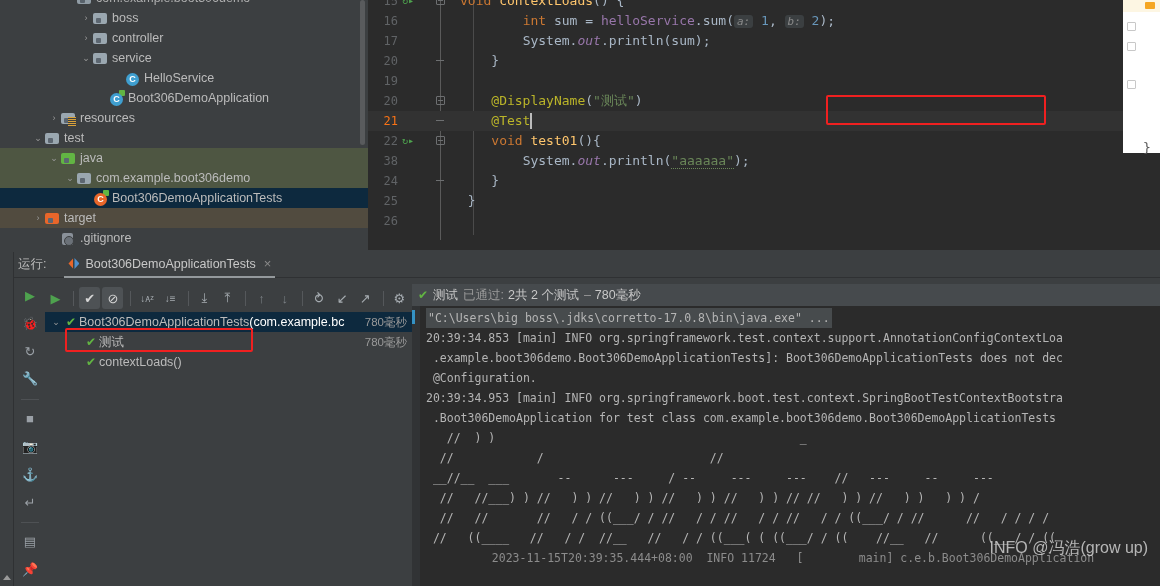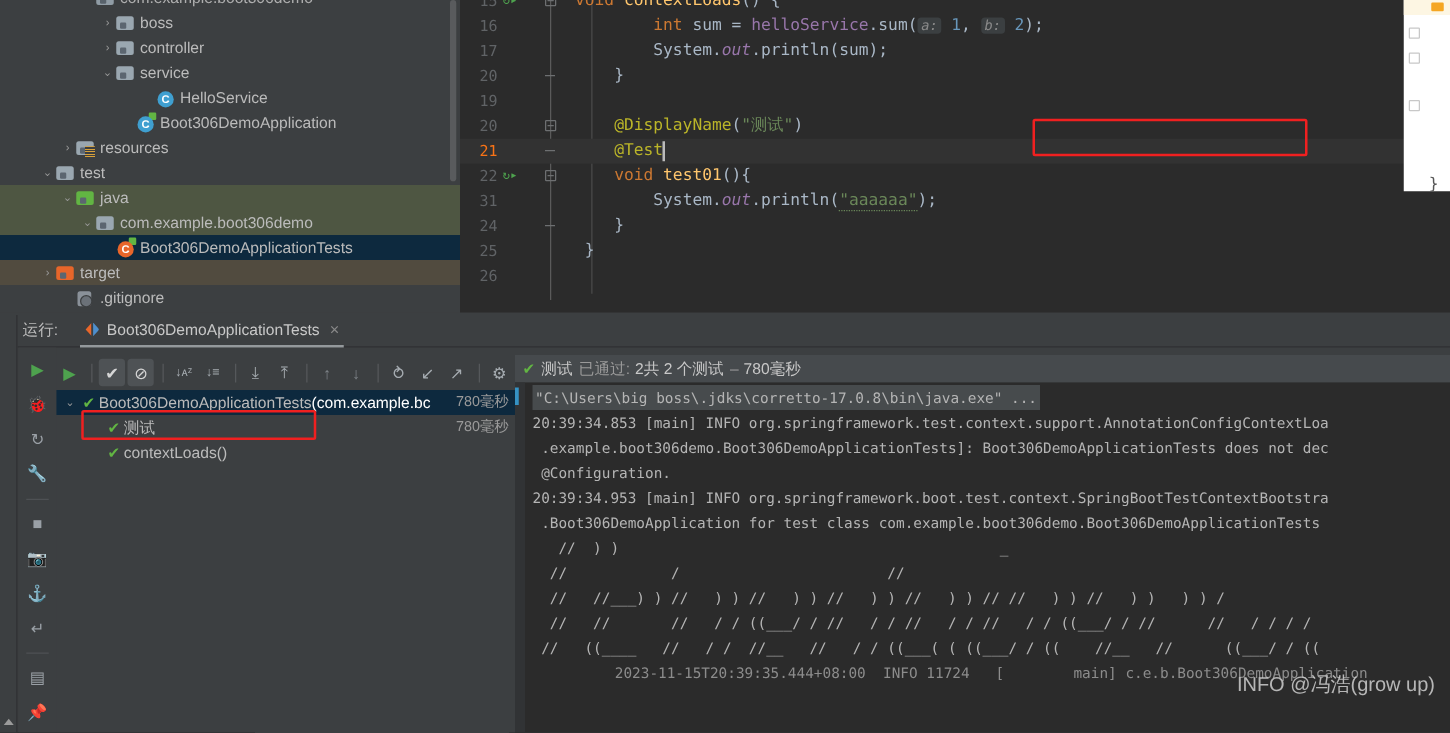--- a/index.html
+++ b/index.html
@@ -338,21 +338,21 @@
     <div id="indent-guide"></div>
     <div id="editor-lines">
         <div class="code-line" style="margin-top: -9px;"><span class="gutter-num">15</span><span class="run-gutter" style="font-size: 10px;">↻▸</span><span class="fold"></span><span class="code-text"><span class="kw">void&nbsp;</span><span class="fn">contextLoads</span><span class="pn">()&nbsp;{</span></span></div>
         <div class="code-line"><span class="gutter-num">16</span><span class="code-text">&nbsp;&nbsp;&nbsp;&nbsp;&nbsp;&nbsp;&nbsp;&nbsp;<span class="kw">int&nbsp;</span><span class="var">sum&nbsp;</span><span class="pn">=&nbsp;</span><span class="field">helloService</span><span class="pn">.</span><span class="var">sum</span><span class="pn">(</span><span class="hintp">a:</span><span class="num">&nbsp;1</span><span class="pn">,&nbsp;</span><span class="hintp">b:</span><span class="num">&nbsp;2</span><span class="pn">);</span></span></div>
         <div class="code-line"><span class="gutter-num">17</span><span class="code-text">&nbsp;&nbsp;&nbsp;&nbsp;&nbsp;&nbsp;&nbsp;&nbsp;<span class="var">System</span><span class="pn">.</span><span class="field ital">out</span><span class="pn">.</span><span class="var">println</span><span class="pn">(sum);</span></span></div>
         <div class="code-line"><span class="gutter-num">20</span><span class="fold fold-end"></span><span class="code-text">&nbsp;&nbsp;&nbsp;&nbsp;<span class="pn">}</span></span></div>
         <div class="code-line"><span class="gutter-num">19</span><span class="code-text"></span></div>
         <div class="code-line"><span class="gutter-num">20</span><span class="fold"></span><span class="code-text">&nbsp;&nbsp;&nbsp;&nbsp;<span class="ann">@DisplayName</span><span class="pn">(</span><span class="str">"测试"</span><span class="pn">)</span></span></div>
         <div class="code-line cur"><span class="gutter-num">21</span><span class="fold fold-end"></span><span class="code-text">&nbsp;&nbsp;&nbsp;&nbsp;<span class="ann">@Test</span></span><span id="caret" style="left: 162.38px;"></span></div>
         <div class="code-line"><span class="gutter-num">22</span><span class="run-gutter" style="font-size: 10px;">↻▸</span><span class="fold"></span><span class="code-text">&nbsp;&nbsp;&nbsp;&nbsp;<span class="kw">void&nbsp;</span><span class="fn">test01</span><span class="pn">(){</span></span></div>
-        <div class="code-line"><span class="gutter-num">31</span><span class="code-text">&nbsp;&nbsp;&nbsp;&nbsp;&nbsp;&nbsp;&nbsp;&nbsp;<span class="var">System</span><span class="pn">.</span><span class="field ital">out</span><span class="pn">.</span><span class="var">println</span><span class="pn">(</span><span class="str typo-underline">"aaaaaa"</span><span class="pn">);</span></span></div>
+        <div class="code-line"><span class="gutter-num">38</span><span class="code-text">&nbsp;&nbsp;&nbsp;&nbsp;&nbsp;&nbsp;&nbsp;&nbsp;<span class="var">System</span><span class="pn">.</span><span class="field ital">out</span><span class="pn">.</span><span class="var">println</span><span class="pn">(</span><span class="str typo-underline">"aaaaaa"</span><span class="pn">);</span></span></div>
         <div class="code-line"><span class="gutter-num">24</span><span class="fold fold-end"></span><span class="code-text">&nbsp;&nbsp;&nbsp;&nbsp;<span class="pn">}</span></span></div>
         <div class="code-line"><span class="gutter-num">25</span><span class="code-text">&nbsp;<span class="pn">}</span></span></div>
         <div class="code-line"><span class="gutter-num">26</span><span class="code-text"></span></div>
       </div>
     <div id="red-box-code"></div>
     <div id="white-overlay">
       <div class="wo-tint"></div>
       <div class="wo-top"></div>
       <div class="wo-fold" style="top:22px"></div>
       <div class="wo-fold" style="top:42px"></div>
@@ -453,20 +453,21 @@
     </div>
     <div id="console-lines">
         <div class="con-line"><span class="con-cmd">"C:\Users\big boss\.jdks\corretto-17.0.8\bin\java.exe" ...</span></div>
         <div class="con-line">20:39:34.853 [main] INFO org.springframework.test.context.support.AnnotationConfigContextLoa</div>
         <div class="con-line"> .example.boot306demo.Boot306DemoApplicationTests]: Boot306DemoApplicationTests does not dec</div>
         <div class="con-line"> @Configuration.</div>
         <div class="con-line">20:39:34.953 [main] INFO org.springframework.boot.test.context.SpringBootTestContextBootstra</div>
         <div class="con-line"> .Boot306DemoApplication for test class com.example.boot306demo.Boot306DemoApplicationTests </div>
         <div class="con-line banner">   //  ) )                                            _</div>
         <div class="con-line banner">  //            /                        //</div>
+        <div class="con-line banner"> __//__  ___       --      ---     / --     ---     ---    //   ---     --     ---</div>
         <div class="con-line banner">  //   //___) ) //   ) ) //   ) ) //   ) ) //   ) ) // //   ) ) //   ) )   ) ) /</div>
         <div class="con-line banner">  //   //       //   / / ((___/ / //   / / //   / / //   / / ((___/ / //      //   / / / /</div>
         <div class="con-line banner"> //   ((____   //   / /  //__   //   / / ((___( ( ((___/ / ((    //__   //      ((___/ / ((</div>
         <div class="con-line con-last">2023-11-15T20:39:35.444+08:00  INFO 11724   [        main] c.e.b.Boot306DemoApplication</div>
       </div>
     <div id="csdn">INFO @冯浩(grow up)</div>
   </div>
 
 </div>
 

